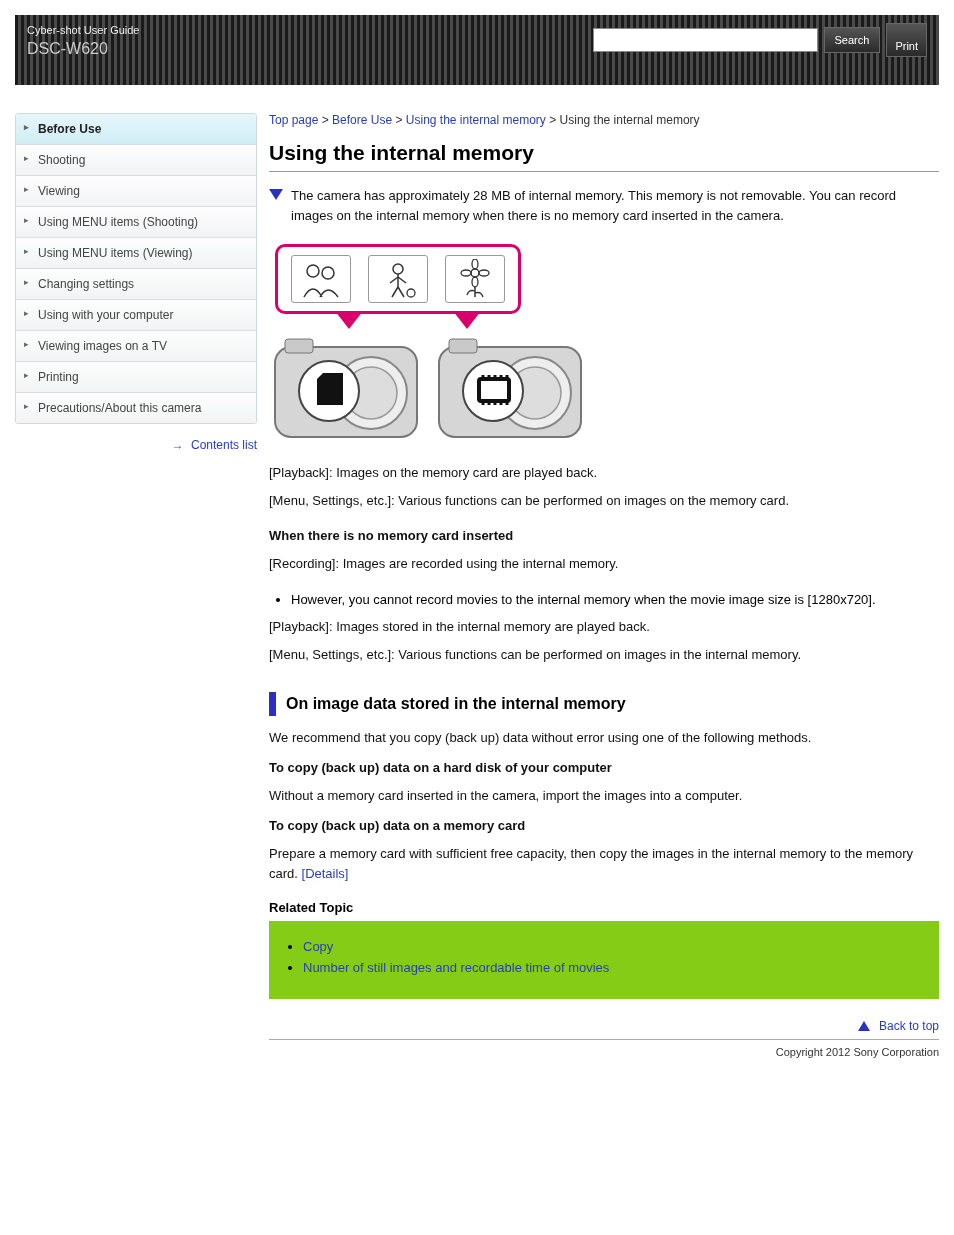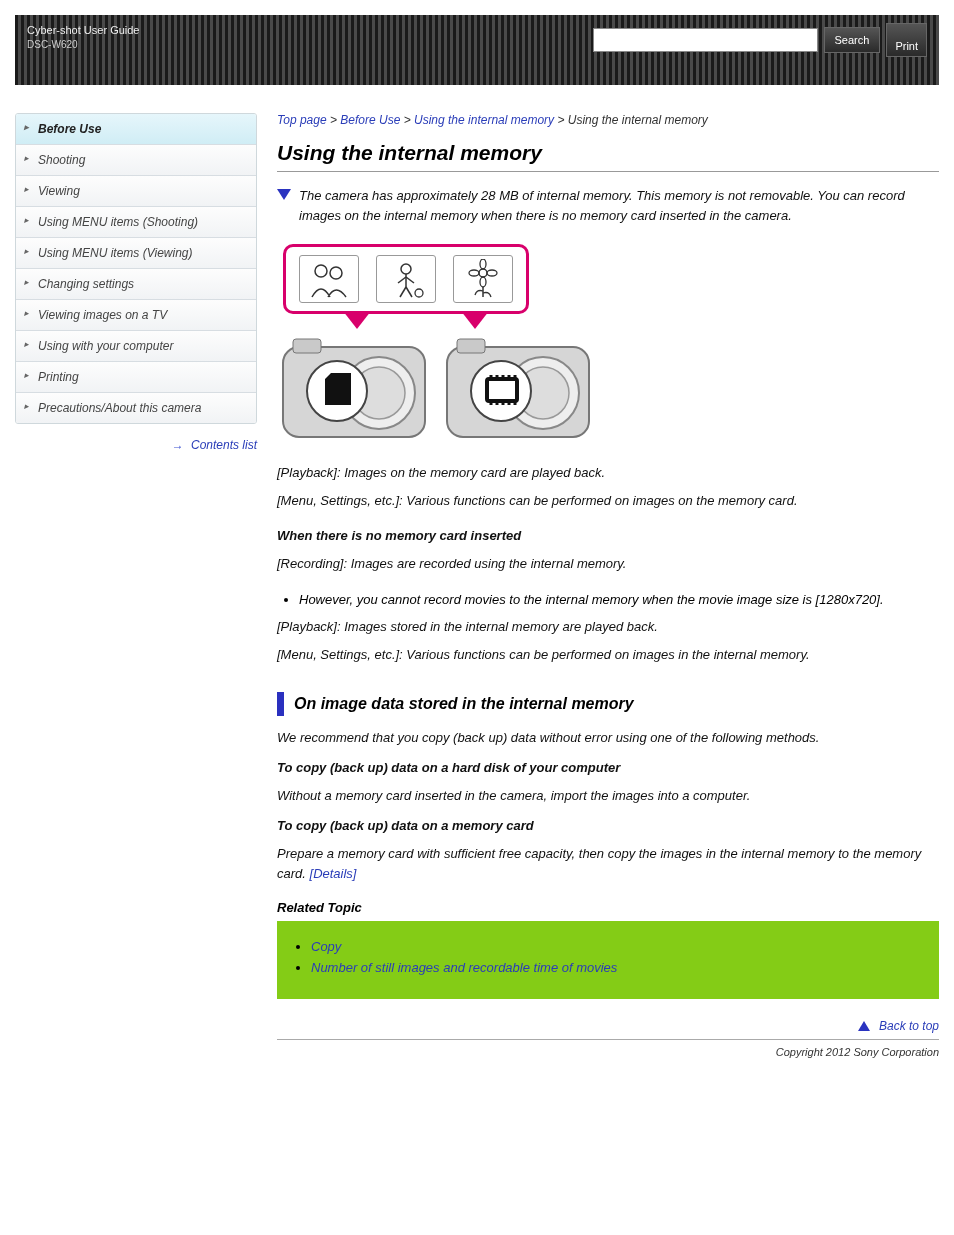--- a/index.html
+++ b/index.html
@@ -6,32 +6,32 @@
   body { font-family: Arial, sans-serif; font-size: 13px; color: #000; background: #fff; }
   .page { width: 954px; margin: 0 auto; padding: 15px; }
   .header {
     height: 70px;
     background: repeating-linear-gradient(90deg, #1a1a1a 0px, #1a1a1a 3px, #4a4a4a 3px, #4a4a4a 6px);
     display: flex; align-items: flex-start; padding: 8px 12px; justify-content: space-between;
     position: relative;
   }
   .header-left { color: #eee; font-size: 12px; line-height: 1.4; }
   .header-line1 { font-size: 11px; color: #eee; }
-  .header-line2 { font-size: 10px; color: #ccc; }
+  .header-line2 { font-size: 16px; color: #ccc; }
   .header-right { display: flex; gap: 6px; align-items: center; }
   .search-input {
     width: 225px; height: 24px; background: #fff; border: 1px solid #888;
     padding: 2px 6px; font-size: 12px;
   }
   .search-btn, .print-btn {
     height: 26px; border: 1px solid #666; background: linear-gradient(#555,#2a2a2a);
     color: #fff; font-size: 11px; cursor: pointer; padding: 0 10px;
   }
   .print-btn { padding: 16px 8px; }
-  .body-row { display: flex; margin-top: 28px; gap: 20px; font-style: italic; }
+  .body-row { display: flex; margin-top: 28px; gap: 12px; }
   .sidebar { width: 242px; flex-shrink: 0; }
   .nav { border: 1px solid #cfd8dc; border-radius: 3px; overflow: hidden; }
   .nav-item {
     padding: 8px 10px 8px 22px; border-bottom: 1px solid #d7dde2;
     font-size: 12px; color: #444; position: relative; cursor: pointer;
     background: linear-gradient(#fdfdfd,#f1f3f5);
   }
   .nav-item:last-child { border-bottom: none; }
   .nav-item::before {
     content: "▸"; position: absolute; left: 8px; top: 8px; font-size: 9px; color: #666;
@@ -124,24 +124,24 @@
         <div class="nav-item">
           <span>Using MENU items (Shooting)</span>
         </div>
         <div class="nav-item">
           <span>Using MENU items (Viewing)</span>
         </div>
         <div class="nav-item">
           <span>Changing settings</span>
         </div>
         <div class="nav-item">
+          <span>Using with your computer</span>
+        </div>
+        <div class="nav-item">
           <span>Viewing images on a TV</span>
-        </div>
-        <div class="nav-item">
-          <span>Using with your computer</span>
         </div>
         <div class="nav-item">
           <span>Printing</span>
         </div>
         <div class="nav-item">
           <span>Precautions/About this camera</span>
         </div>
       </div>
       <div class="print-link">
         <span class="arrow-icon">→</span>

